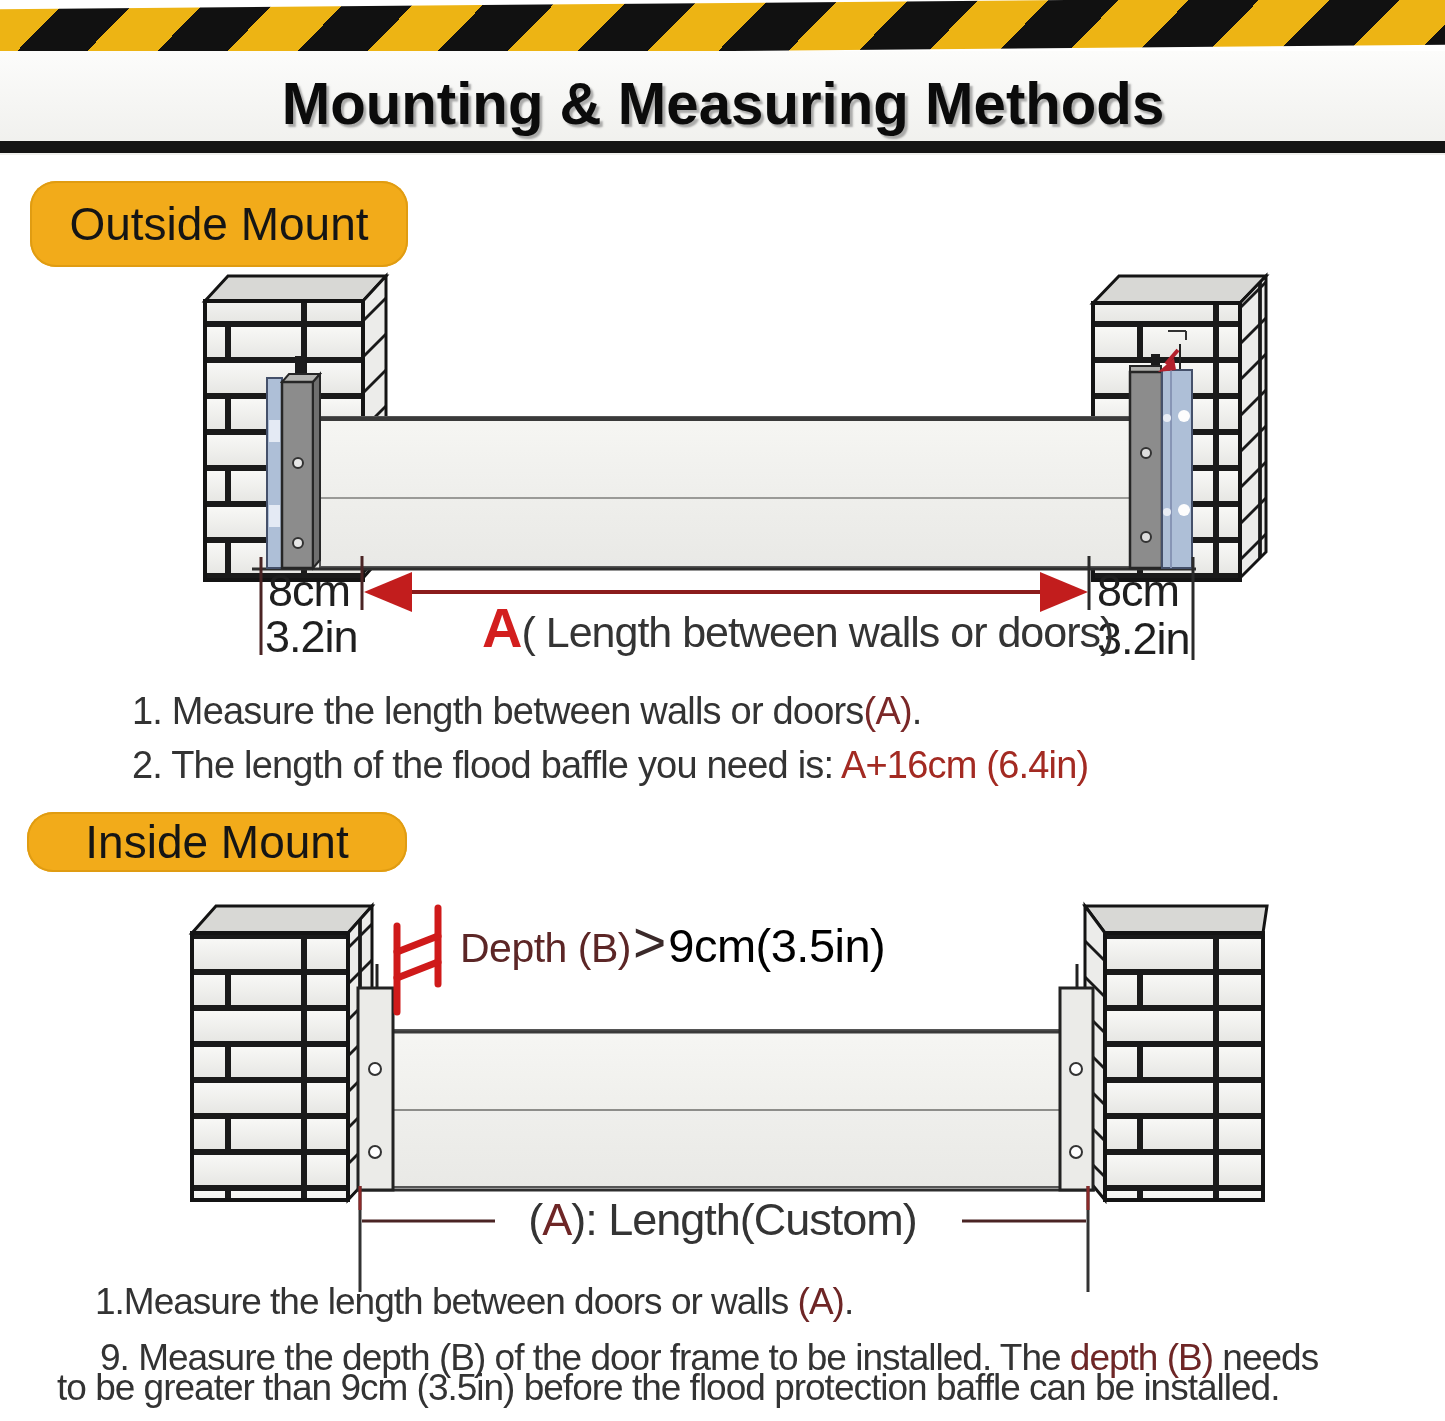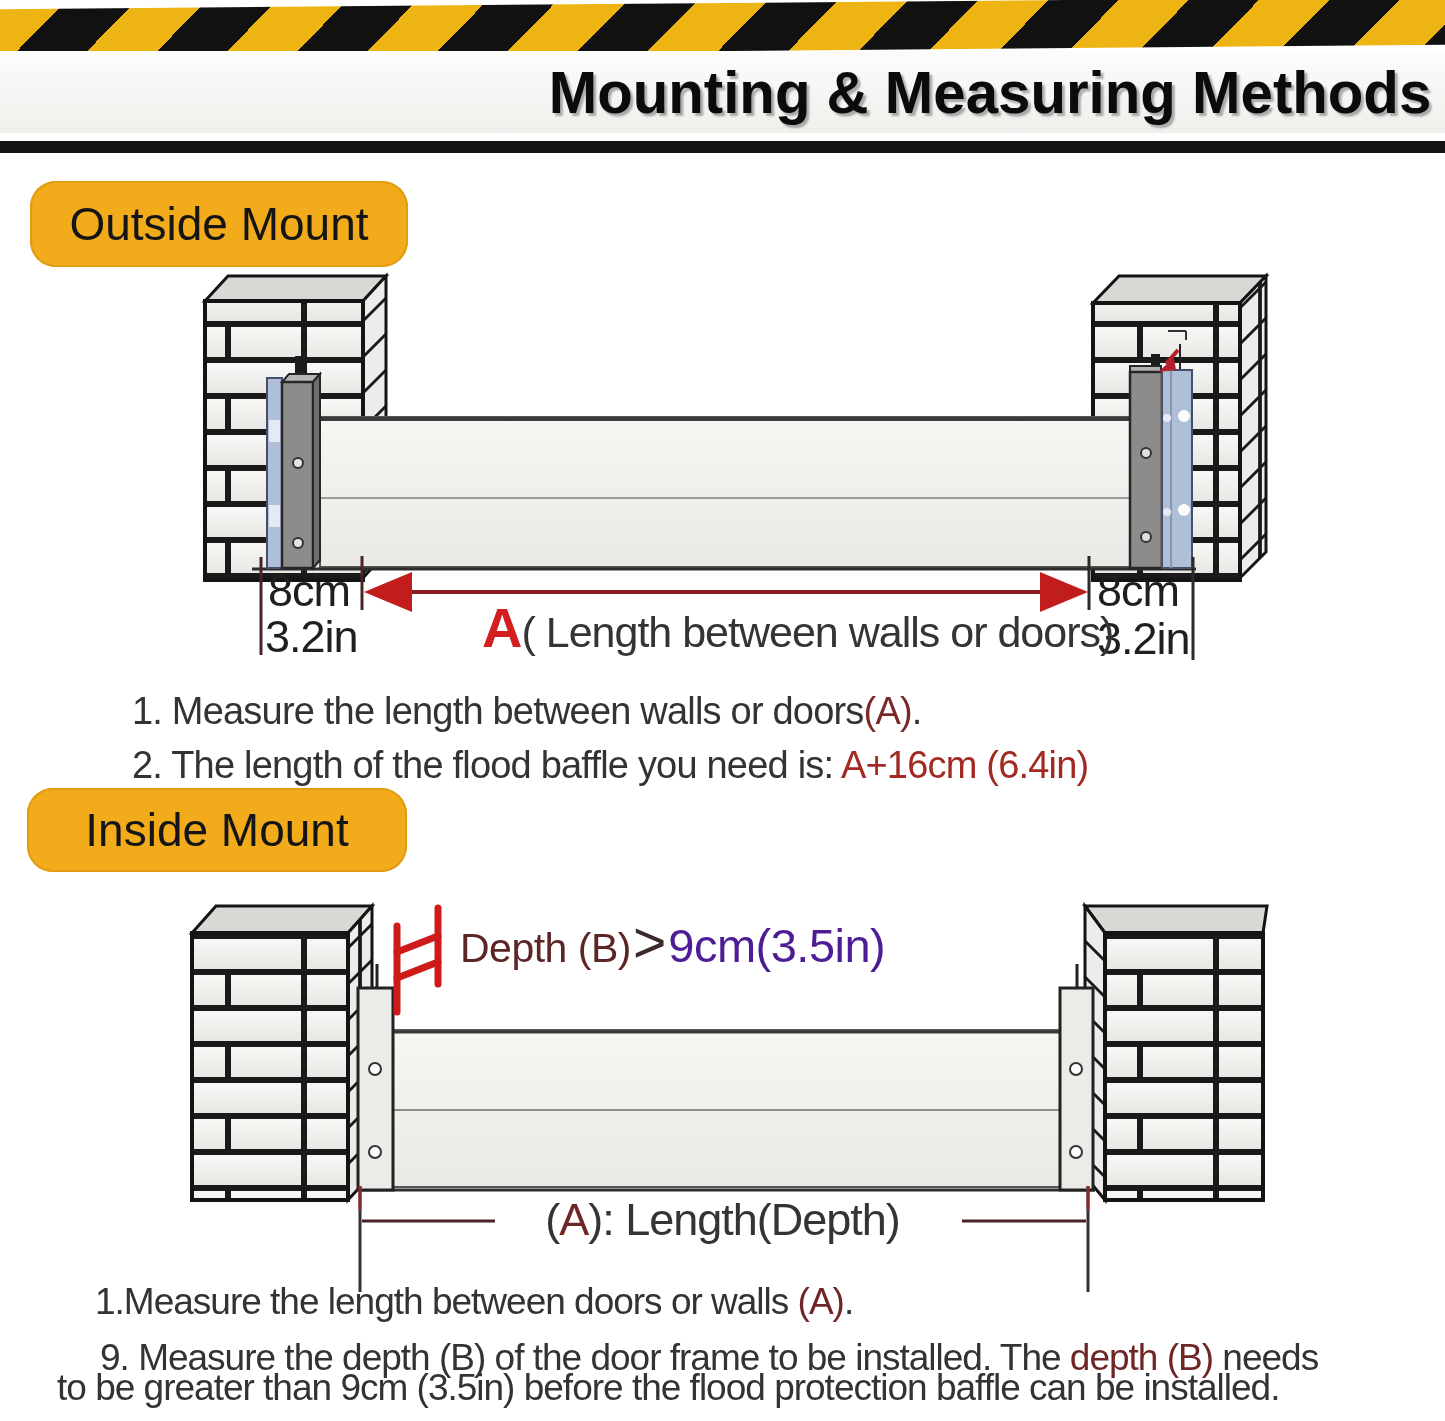--- a/index.html
+++ b/index.html
@@ -3,33 +3,33 @@
 <meta charset="utf-8">
 <style>
   html,body{margin:0;padding:0;background:#fff;}
   .page{position:relative;width:1445px;height:1421px;background:#fff;overflow:hidden;
         font-family:"Liberation Sans",sans-serif;color:#2e2e2e;}
 
   
   .hazard-band{position:absolute;top:3px;left:-12px;right:-12px;height:48px;
       background:repeating-linear-gradient(135deg,#EDB414 0 50px,#111 50px 100px);
       transform:rotate(-0.5deg);}
-  .title-band{position:absolute;top:51px;left:0;right:0;height:82px;
+  .title-band{position:absolute;top:51px;left:0;right:0;height:104px;
       background:linear-gradient(#fcfcfb,#efefec);
-      display:flex;align-items:center;justify-content:flex-end;}
+      display:flex;align-items:center;justify-content:center;}
   .title-band .t{font-size:60px;font-weight:bold;color:#0b0b0b;letter-spacing:0px;
       transform:scaleX(0.97);text-shadow:3px 3px 2px rgba(110,110,110,.55);}
   .black-bar{position:absolute;top:141px;left:0;right:0;height:12px;background:#141414;}
 
   
   .badge{position:absolute;background:#F2AB1A;border-radius:26px;
       display:flex;align-items:center;justify-content:center;
       font-size:46px;color:#151515;box-shadow:inset 0 0 0 2px #e09c12;}
   .badge.outside{left:30px;top:181px;width:378px;height:86px;}
-  .badge.inside{left:27px;top:788px;width:380px;height:84px;justify-content:center;}
+  .badge.inside{left:27px;top:812px;width:380px;height:60px;justify-content:center;}
 
   
   svg.draw{position:absolute;left:0;top:0;pointer-events:none;}
 
   
   .dimtxt{position:absolute;font-size:45px;color:#1f1f1f;letter-spacing:-1px;line-height:1;}
   .span-label{position:absolute;left:482px;top:600px;display:flex;align-items:baseline;line-height:1;}
   .span-label .big-a{font-size:56px;font-weight:bold;color:#D31F1F;letter-spacing:-1px;}
   .span-label .rest{font-size:43px;color:#343434;letter-spacing:-1px;}
 
@@ -37,21 +37,21 @@
   .steps-outside{position:absolute;left:132px;top:692px;font-size:38px;letter-spacing:-0.8px;
       color:#333;line-height:1;}
   .steps-outside .step{margin-bottom:16px;height:38px;}
   .accent-dark{color:#7A2828;}
   .accent-red{color:#A32A22;}
   .maroon{color:#6E2626;}
 
   .depth-label{position:absolute;left:460px;top:914px;display:flex;align-items:baseline;line-height:1;}
   .depth-label .d1{font-size:41px;color:#5C2626;letter-spacing:-0.5px;}
   .depth-label .gt{font-size:57px;color:#3a2a2a;margin:0 2px;}
-  .depth-label .d2{font-size:47px;color:#4c1d95;letter-spacing:-0.5px;}
+  .depth-label .d2{font-size:47px;color:#000000;letter-spacing:-0.5px;}
 
   .length-label{position:absolute;left:50%;transform:translateX(-50%);top:1197px;
       font-size:45px;color:#343434;letter-spacing:-1px;line-height:1;white-space:nowrap;}
 
   .steps-inside{position:absolute;left:0;top:1283px;width:1445px;font-size:37px;
       letter-spacing:-1px;color:#333;line-height:1;}
   .steps-inside .l1{position:absolute;left:95px;top:0;white-space:nowrap;}
   .steps-inside .l2{position:absolute;left:100px;top:56px;white-space:nowrap;}
   .steps-inside .l3{position:absolute;left:57px;top:86px;white-space:nowrap;}
 </style>
@@ -241,21 +241,21 @@
     </div>
   </div>
 
   <div class="depth-label">
     <span class="d1">Depth (B) </span>
     <span class="gt">&gt;</span>
     <span class="d2">9cm(3.5in)</span>
   </div>
 
   <div class="length-label">
-    <span>(</span><span class="maroon">A</span><span>): Length(Depth)</span>
+    <span>(</span><span class="maroon">A</span><span>): Length(Custom)</span>
   </div>
 
   <div class="steps-inside">
     <div class="l1">
       <span>1.Measure the length between doors or walls </span><span class="maroon">(A)</span><span>.</span>
     </div>
     <div class="l2">
       <span>9. Measure the depth (B) of the door frame to be installed. The </span><span class="maroon">depth (B)</span><span> needs</span>
     </div>
     <div class="l3">to be greater than 9cm (3.5in) before the flood protection baffle can be installed.</div>

